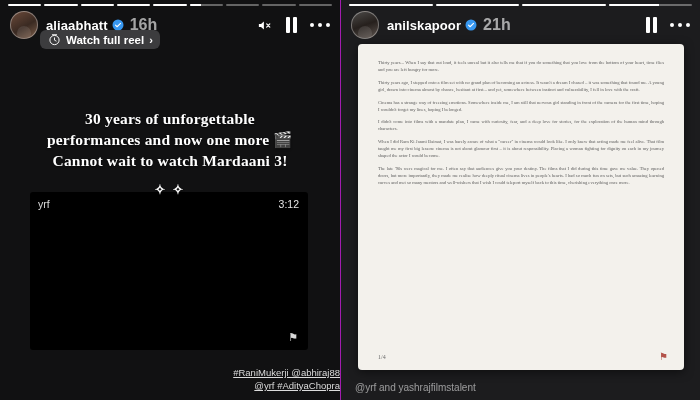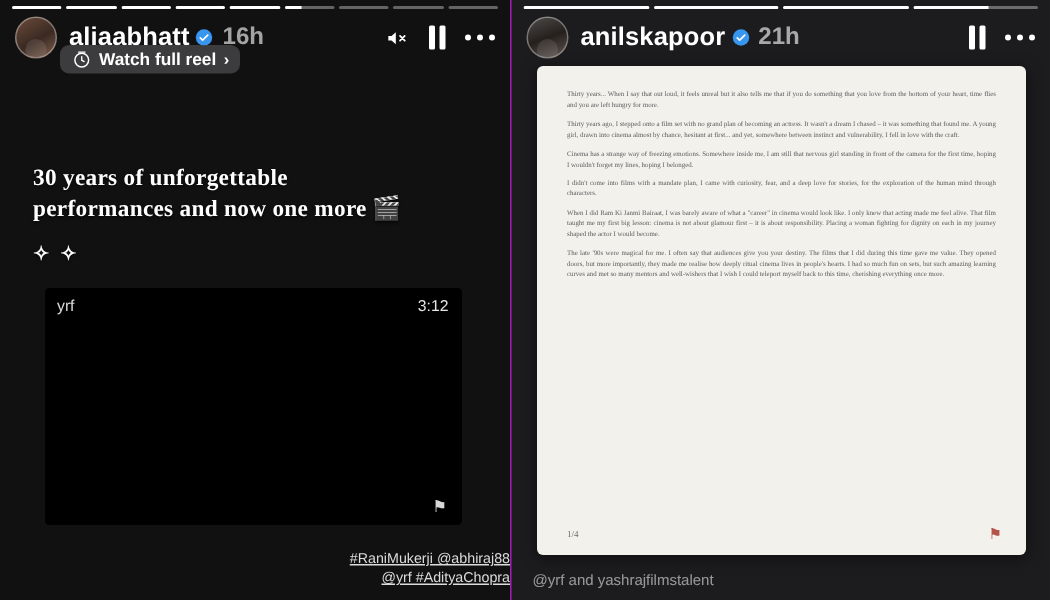--- a/index.html
+++ b/index.html
@@ -51,21 +51,21 @@
   .avatar.two {
     background: linear-gradient(160deg,#4c4a48 0%, #26201d 50%, #5e5550 100%);
   }
   .avatar::after {
     content: ""; position: absolute; left: 50%; top: 52%;
     transform: translate(-50%,0);
     width: 14px; height: 14px; border-radius: 50% 50% 45% 45%;
     background: rgba(255,255,255,0.10);
   }
   .uname {
-    color: #fff; font-size: 17px; font-weight: 700;
+    color: #fff; font-size: 13px; font-weight: 700;
     margin-left: 8px; letter-spacing: .1px;
     white-space: nowrap;
   }
   .verified {
     width: 12px; height: 12px; margin-left: 4px; flex: 0 0 12px;
   }
   .ts { color: rgba(255,255,255,.62); font-size: 16px; margin-left: 6px; font-weight: bold; }
   .head-spacer { flex: 1 1 auto; }
   .head-actions { display: flex; align-items: center; gap: 13px; }
   .icon-btn { display: flex; align-items: center; justify-content: center; cursor: pointer; }
@@ -83,21 +83,21 @@
     padding: 3px 7px 3px 8px;
     z-index: 5;
   }
   .reel-chip .rlabel { color: #fff; font-size: 11.5px; font-weight: 700; }
   .reel-chip .chev { color: #fff; font-size: 11px; font-weight: 700; }
   .reel-ic { width: 13px; height: 13px; }
 
   
   .headline {
     position: absolute; top: 108px; left: 22px; right: 22px;
-    z-index: 4;
+    text-align: center; z-index: 4;
     color: #fff;
     font-family: "Liberation Serif", serif;
     font-weight: 700;
     font-size: 15.5px;
     line-height: 21px;
     letter-spacing: .2px;
     text-shadow: 0 1px 2px rgba(0,0,0,.6);
   }
   .sparkle {
     margin-top: 8px; color: #fff; font-size: 13px; letter-spacing: 2px;
@@ -248,20 +248,21 @@
         <path d="M12 9v4.2l3 1.6" fill="none" stroke="#fff" stroke-width="1.7" stroke-linecap="round"></path>
         <path d="M8 3.2h8" stroke="#fff" stroke-width="1.7" stroke-linecap="round"></path>
       </svg>
       <span class="rlabel">Watch full reel</span>
       <span class="chev">›</span>
     </div>
 
     <div class="headline">
       <div>30 years of unforgettable</div>
       <div>performances and now one more 🎬</div>
+      <div>Cannot wait to watch Mardaani 3!</div>
       <div class="sparkle">✧ ✧</div>
     </div>
 
     <div class="video-card">
       <span class="vc-label">yrf</span>
       <span class="vc-time">3:12</span>
       <span class="vc-flag">⚑</span>
     </div>
 
     <div class="tags">

